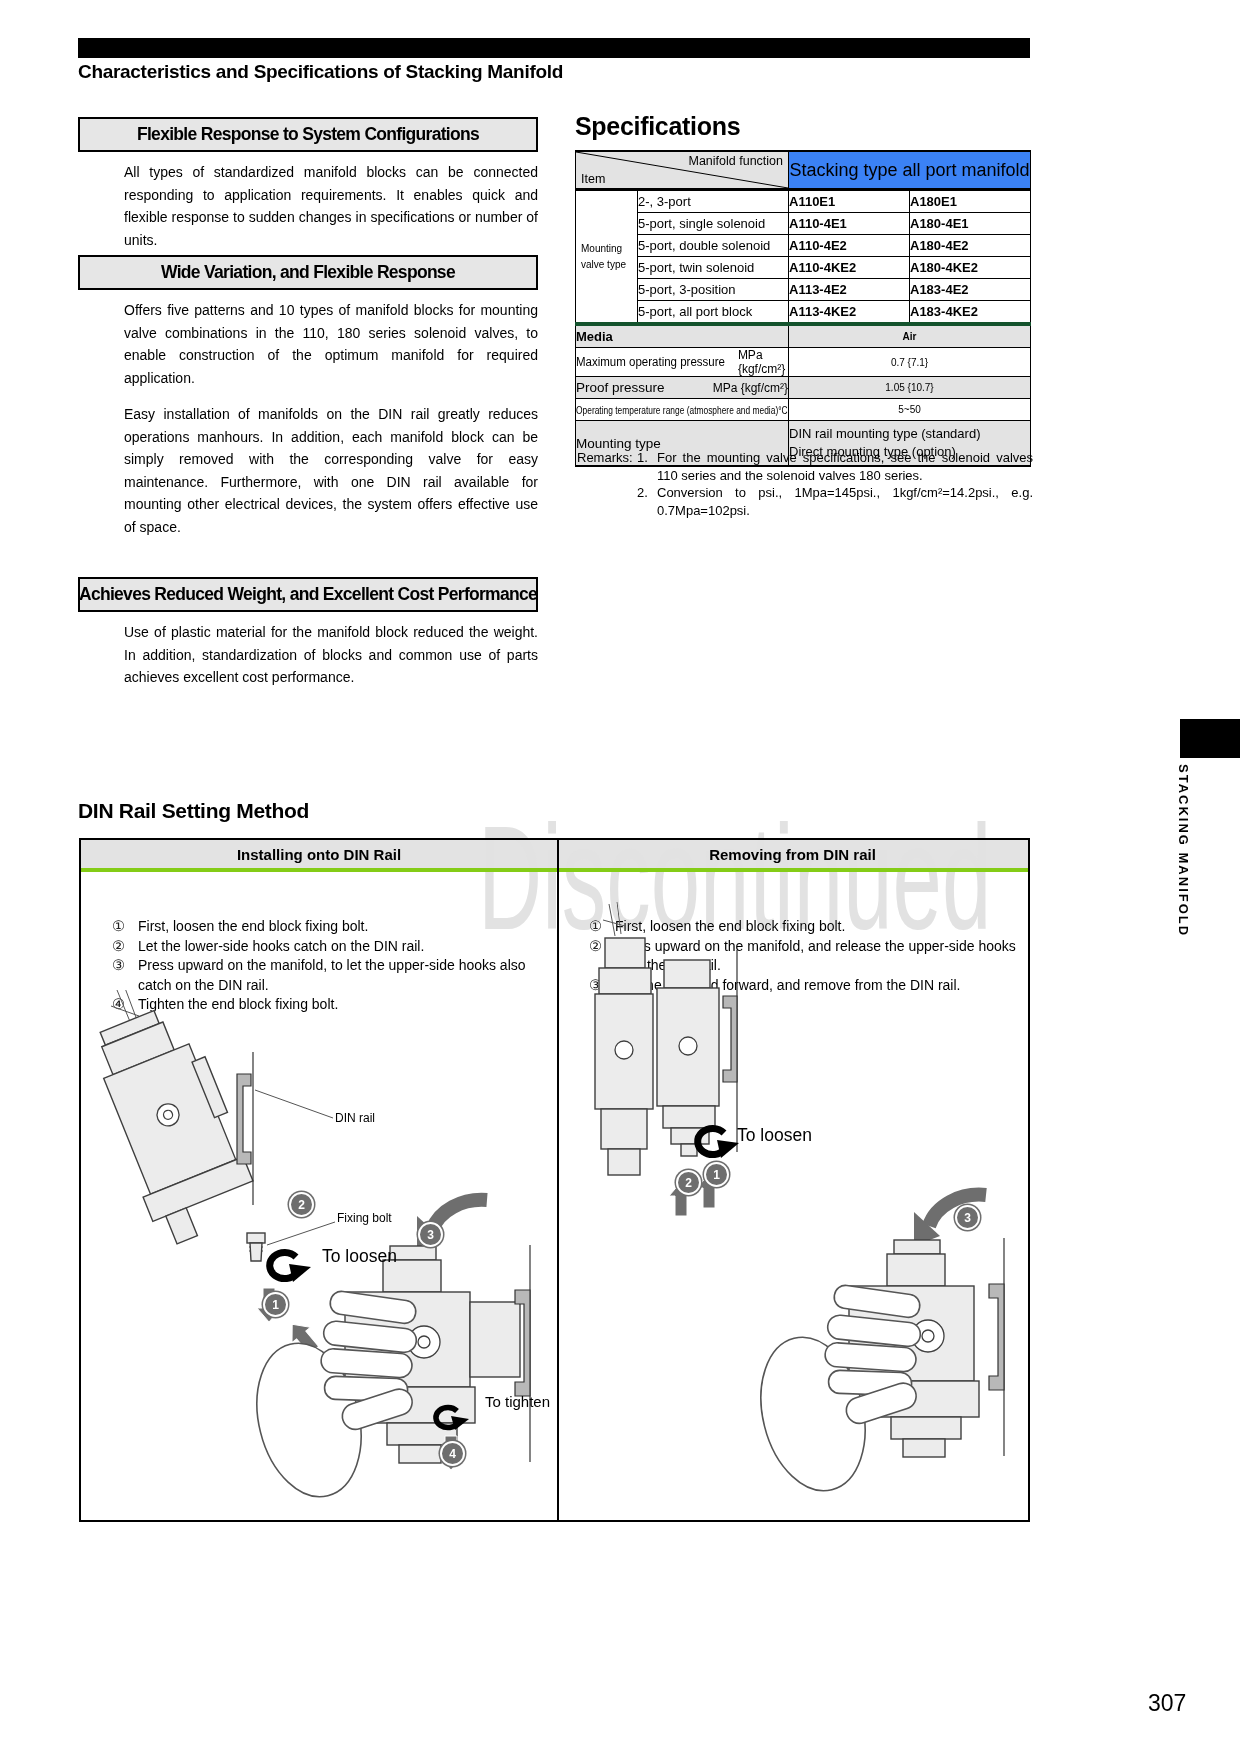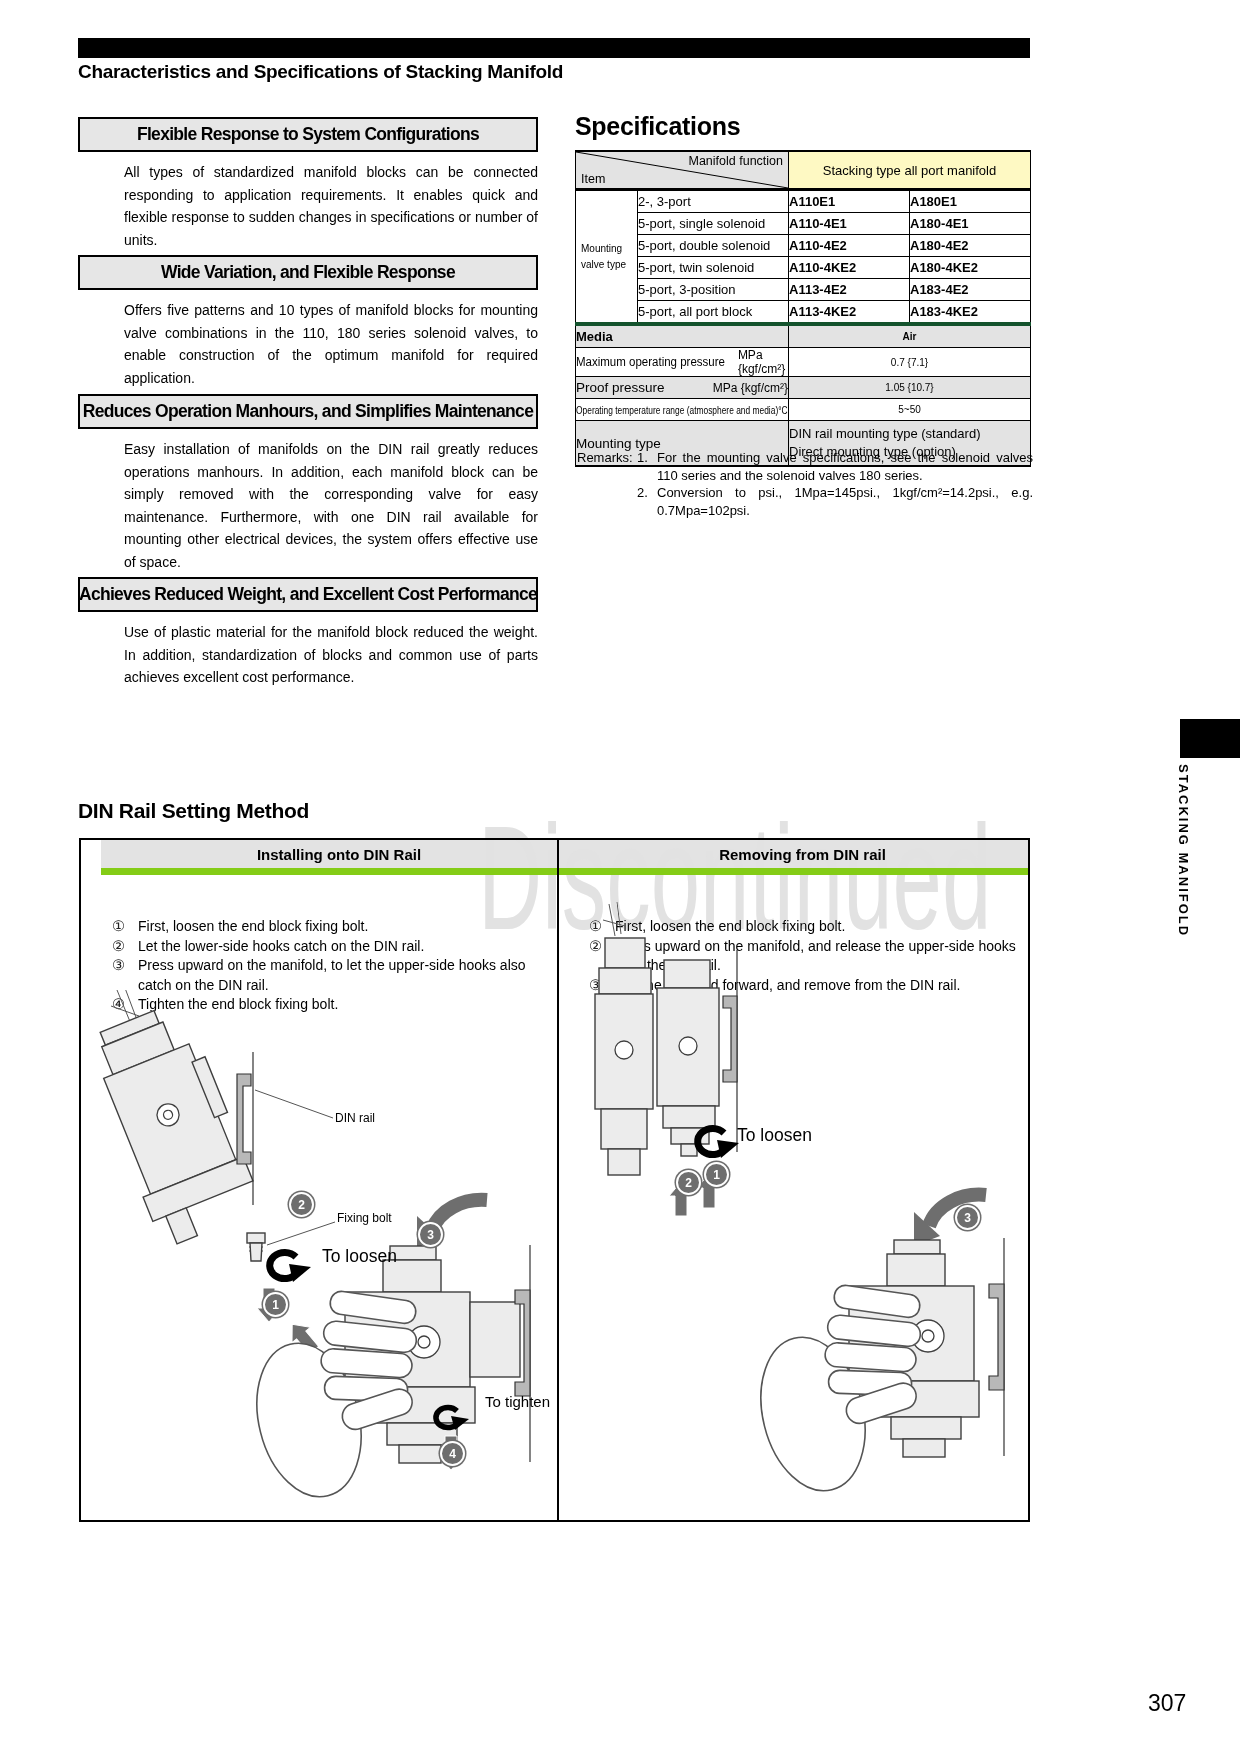--- a/index.html
+++ b/index.html
@@ -20,21 +20,21 @@
   
   .specs-title{position:absolute;left:575px;top:112px;font-size:25px;font-weight:bold;letter-spacing:-0.3px;}
   table.spec{position:absolute;left:575px;top:150px;width:455px;border-collapse:collapse;
              table-layout:fixed;font-size:13px;border-top:2px solid #000;border-bottom:2px solid #000;}
   table.spec td,table.spec th{border:1px solid #000;padding:0;vertical-align:middle;}
   table.spec th{font-weight:normal;}
   .diag-cell{position:relative;height:36px;background:#e3e3e3;}
   .diag-cell svg{position:absolute;left:0;top:0;width:100%;height:100%;}
   .diag-top{position:absolute;right:5px;top:2px;font-size:12.5px;}
   .diag-bottom{position:absolute;left:5px;bottom:2px;font-size:12.5px;}
-  .col-head{background:#fef9c3;text-align:center;font-size:13px;border-bottom:3px solid #000 !important;margin-top:19px;}
+  .col-head{background:#3b82f6;text-align:center;font-size:18px;border-bottom:3px solid #000 !important;margin-top:19px;}
   .diag-cell{border-bottom:3px solid #000 !important;}
   .grp{width:62px;vertical-align:middle;}
   .grp-inner{padding-left:5px;font-size:10px;line-height:16px;}
   td.fn{width:151px;height:21px;padding-left:6px;font-size:13px;}
   td.mdl{width:121px;padding-left:24px;font-weight:bold;font-size:13px;}
   tr.prow td{height:21px;}
   tr.shade td{background:#e3e3e3;}
   tr.media td{border-top:4px solid #14532d;font-weight:bold;}
   td.plabel{padding:0 5px;}
   .pl-flex{display:flex;justify-content:space-between;align-items:center;}
@@ -48,21 +48,21 @@
   .remarks-label{width:60px;flex:none;}
   .remark-items{flex:1;}
   .remark{display:flex;}
   .remark-num{width:20px;flex:none;}
   .remark-text{flex:1;text-align:justify;}
 
   
   .din-title{position:absolute;left:78px;top:799px;font-size:21px;font-weight:bold;letter-spacing:-0.3px;}
   .din-table{position:absolute;left:79px;top:838px;width:951px;height:684px;box-sizing:border-box;
              border:2px solid #000;}
-  .din-header{display:flex;height:28px;border-bottom:7px solid #84cc16;margin-left:20px;}
+  .din-header{display:flex;height:28px;border-bottom:4px solid #84cc16;}
   .din-header .hcell{box-sizing:border-box;background:#e3e3e3;display:flex;align-items:center;
                      justify-content:center;font-weight:bold;font-size:15px;}
   .hcell.left{width:476px;}
   .hcell.right{flex:1;}
   .vdivider{position:absolute;left:476px;top:0;bottom:0;width:2px;background:#000;}
 
   .steps{position:absolute;width:442px;font-size:14px;line-height:19.5px;}
   .steps.left{left:31px;top:77px;}
   .steps.right{left:508px;top:77px;}
   .step{display:flex;}
@@ -110,23 +110,20 @@
     </div>
     <div class="feature-body">All types of standardized manifold blocks can be connected responding to application requirements. It enables quick and flexible response to sudden changes in specifications or number of units.</div>
   </div>
   <div class="feature" style="top:255px;">
     <div class="feature-box">
       <span>Wide Variation, and Flexible Response</span>
     </div>
     <div class="feature-body">Offers five patterns and 10 types of manifold blocks for mounting valve combinations in the 110, 180 series solenoid valves, to enable construction of the optimum manifold for required application.</div>
   </div>
   <div class="feature" style="top:394px;">
-    <div class="feature-box">
-      <span>Reduces Operation Manhours, and Simplifies Maintenance</span>
-    </div>
     <div class="feature-body">Easy installation of manifolds on the DIN rail greatly reduces operations manhours. In addition, each manifold block can be simply removed with the corresponding valve for easy maintenance. Furthermore, with one DIN rail available for mounting other electrical devices, the system offers effective use of space.</div>
   </div>
   <div class="feature" style="top:577px;">
     <div class="feature-box">
       <span>Achieves Reduced Weight, and Excellent Cost Performance</span>
     </div>
     <div class="feature-body">Use of plastic material for the manifold block reduced the weight. In addition, standardization of blocks and common use of parts achieves excellent cost performance.</div>
   </div>
 
   <div class="specs-title">Specifications</div>

